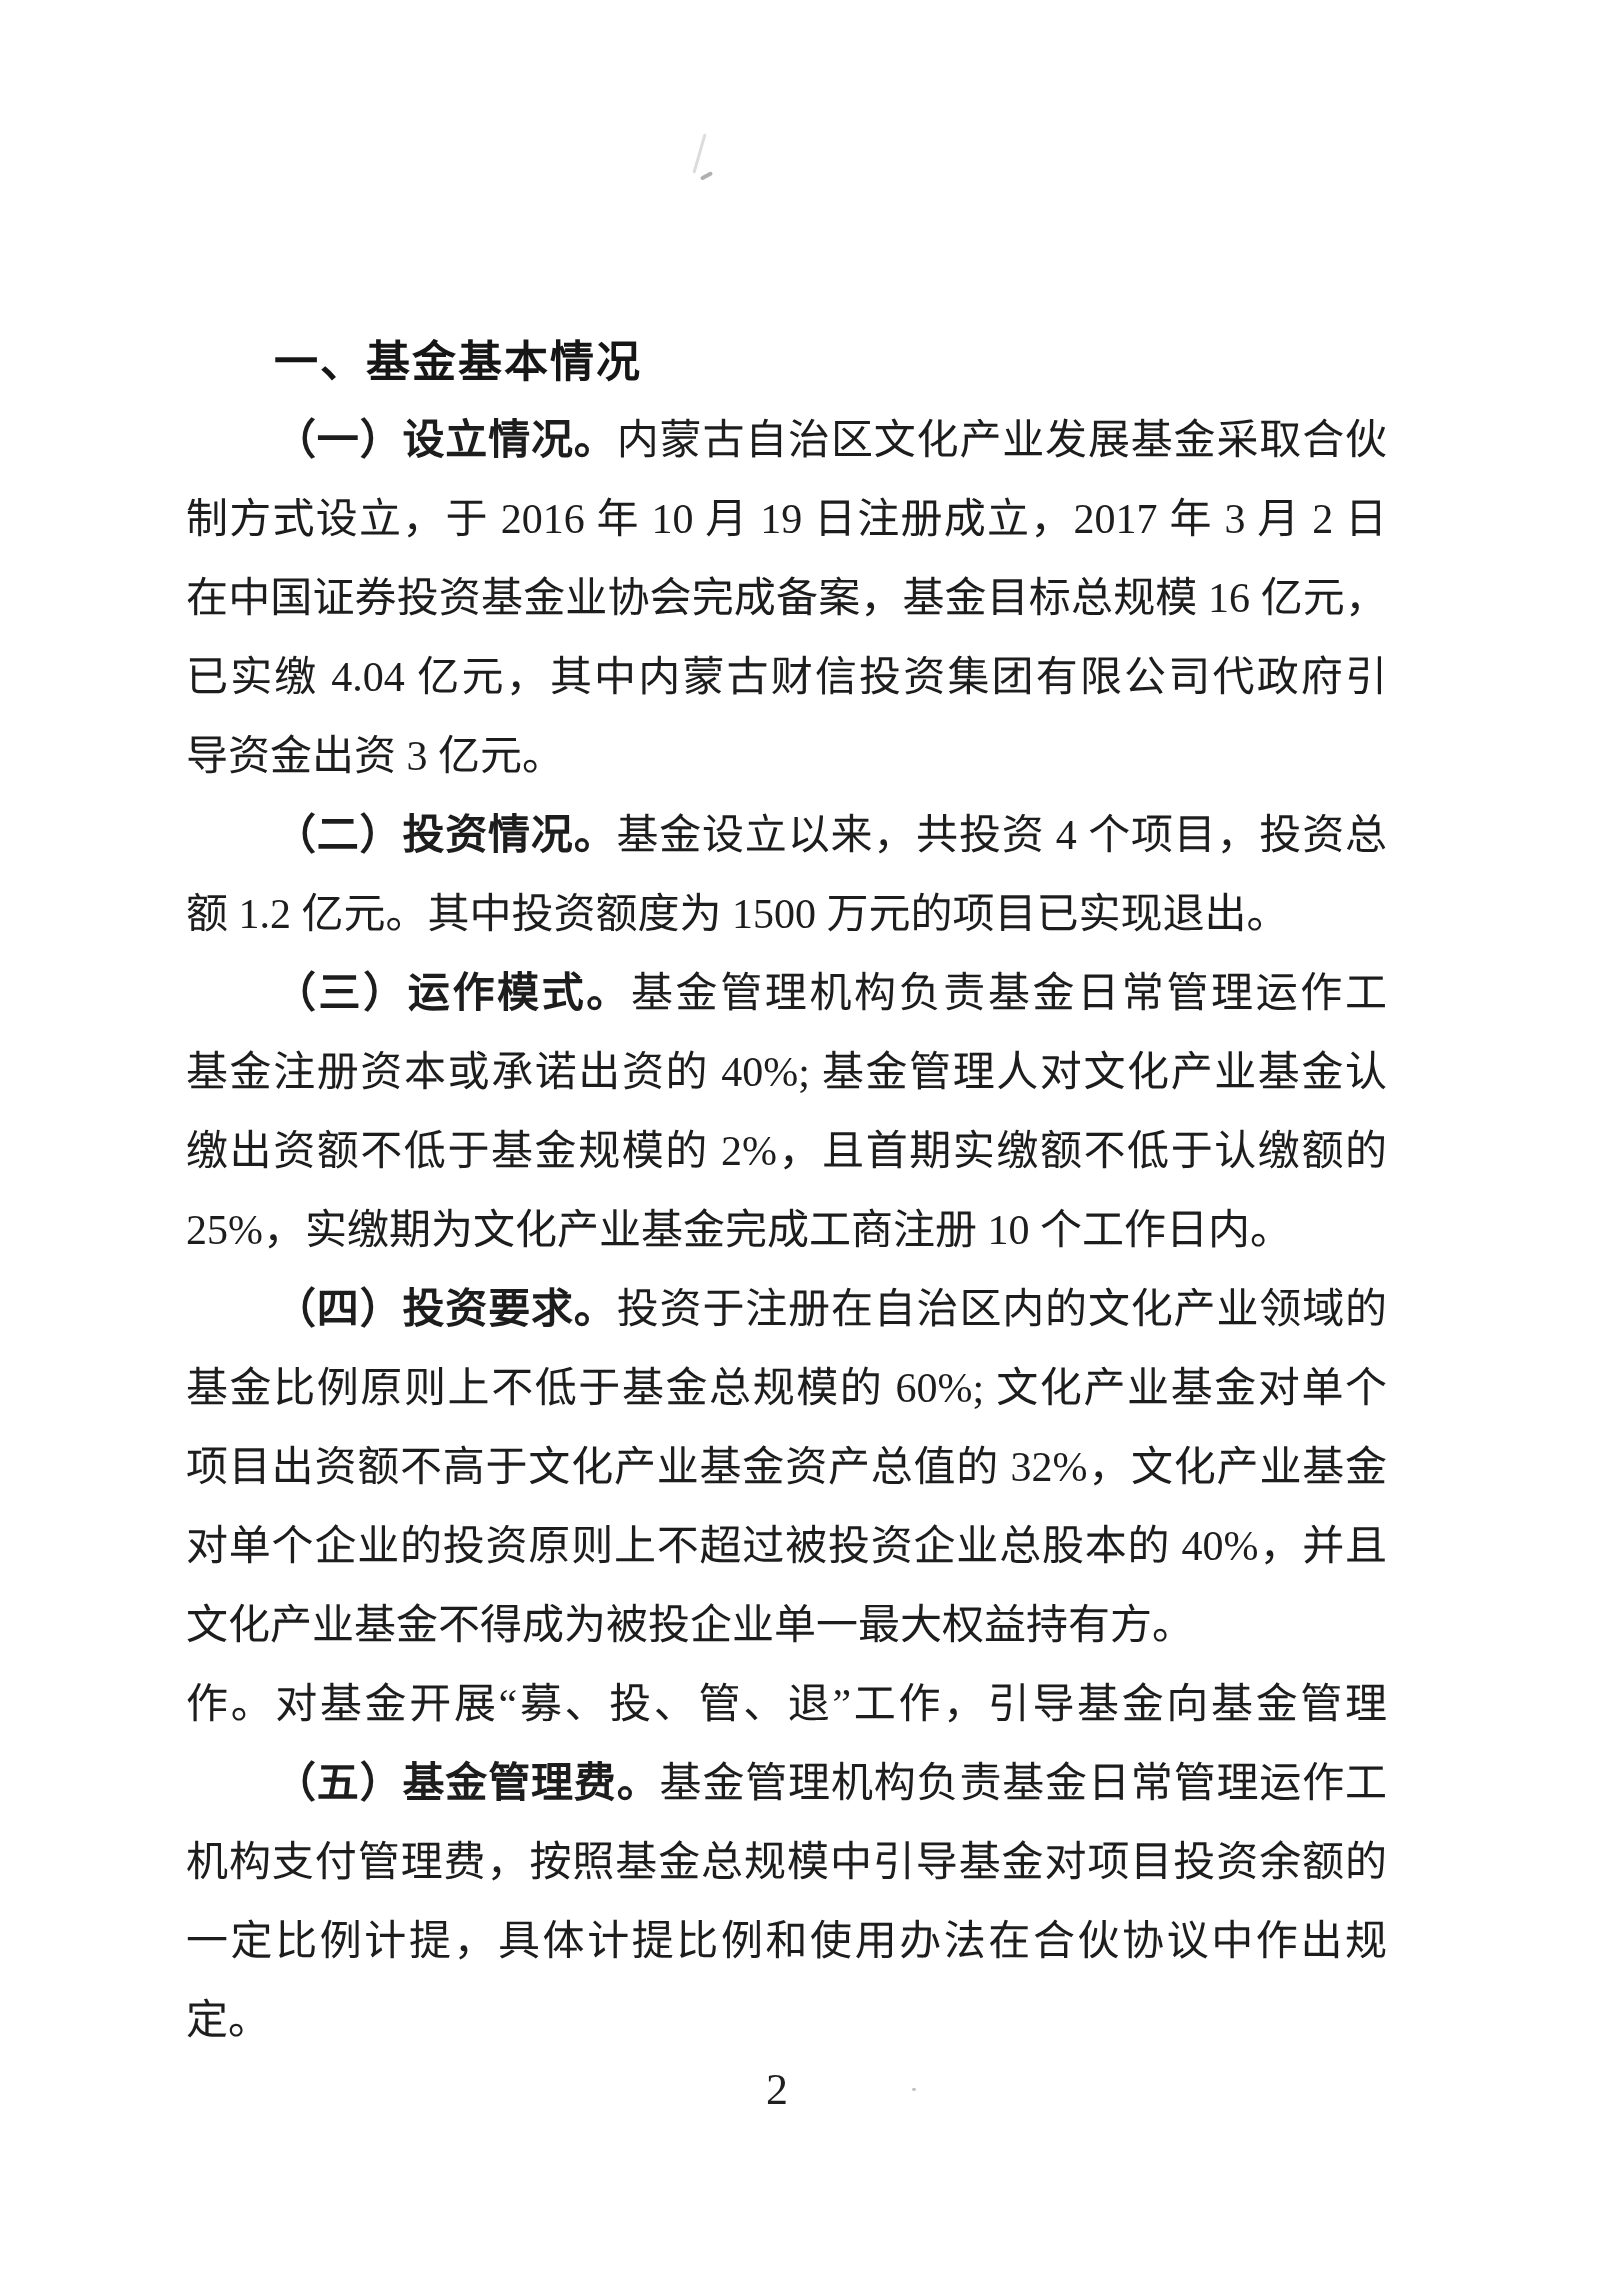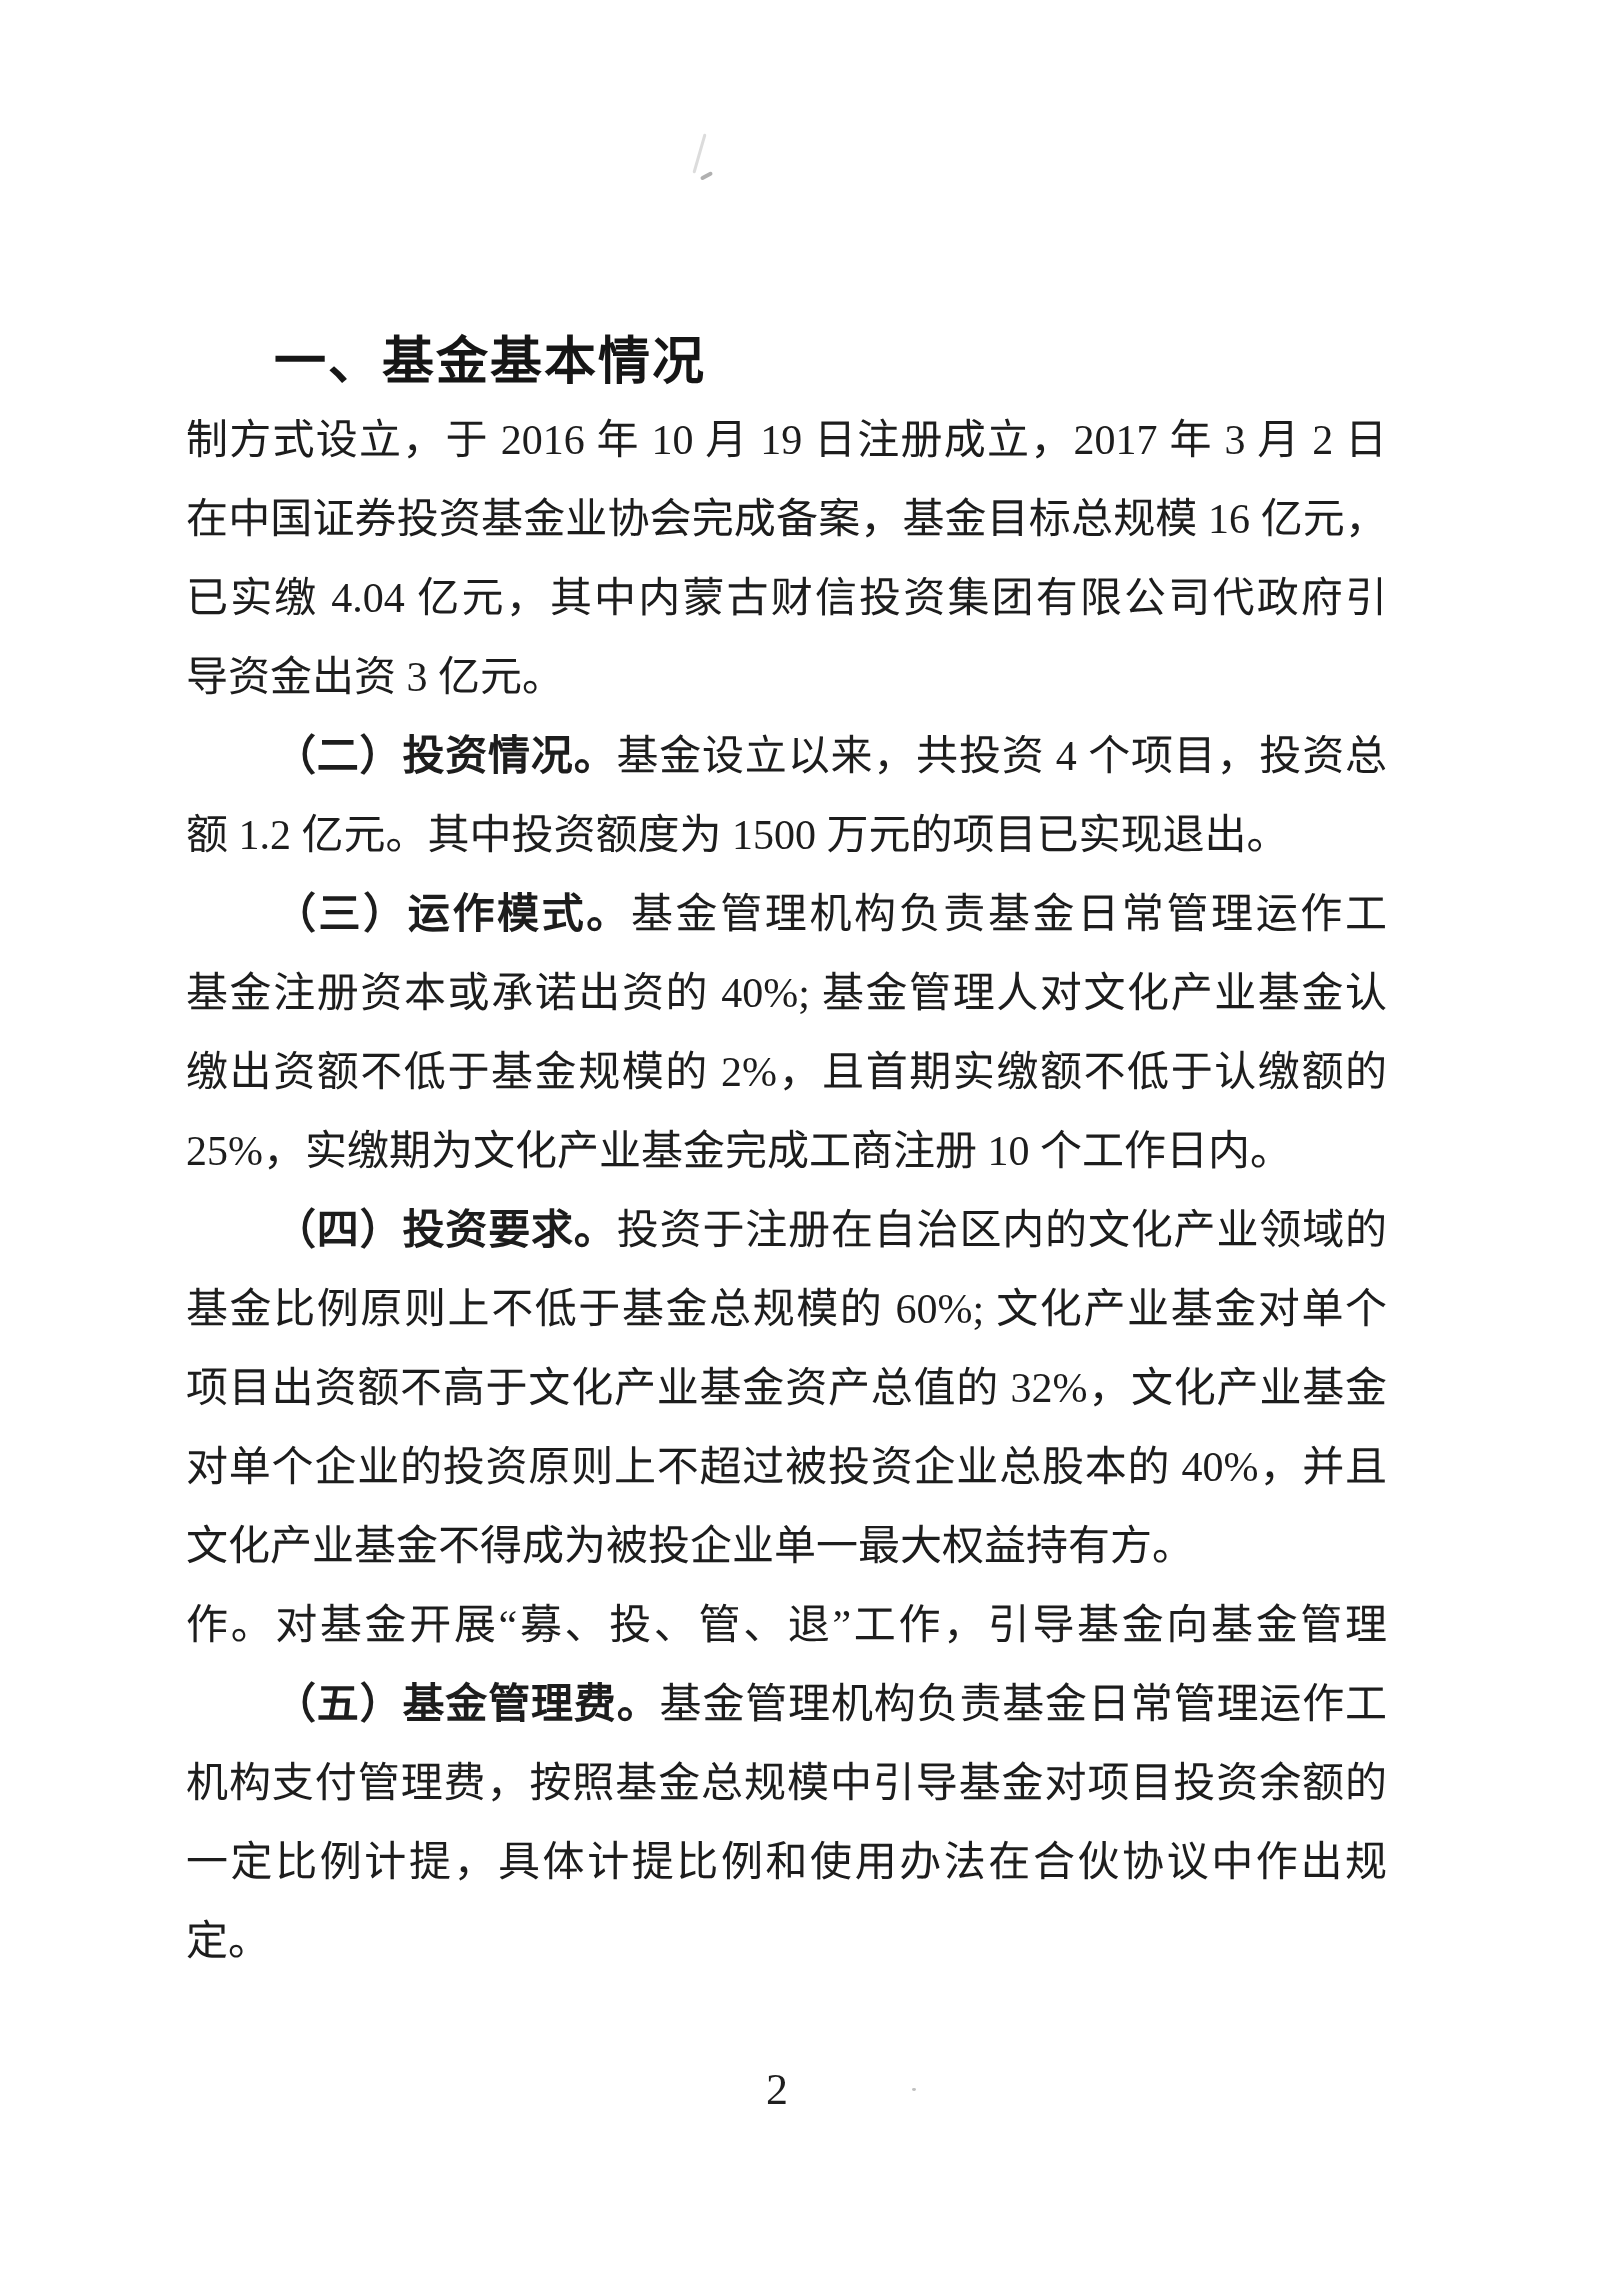--- a/index.html
+++ b/index.html
@@ -40,21 +40,21 @@
   }
   .line .b {
     font-weight: 700;
   }
   .line.heading {
     padding-left: 88px;
     text-align: left;
     text-align-last: left;
     font-family: "Liberation Sans", "DejaVu Sans", sans-serif;
     font-weight: 700;
-    font-size: 52px;
+    font-size: 44px;
     color: #161616;
     letter-spacing: 2px;
   }
   .page-number {
     position: absolute;
     left: 766px;
     top: 2064px;
     font-family: "Liberation Serif", "DejaVu Serif", serif;
     font-size: 44px;
     color: #1f1f1f;
@@ -98,20 +98,21 @@
 
 <div class="page">
 
   <div class="smudge-a"></div>
   <div class="smudge-b"></div>
 
   <div class="text-block">
 
     <div class="line heading">一、基金基本情况</div>
 
+    <div class="line first"><span class="b">（一）设立情况。</span><span>内蒙古自治区文化产业发展基金采取合伙</span></div>
     <div class="line">制方式设立，于 2016 年 10 月 19 日注册成立，2017 年 3 月 2 日</div>
     <div class="line">在中国证券投资基金业协会完成备案，基金目标总规模 16 亿元，</div>
     <div class="line">已实缴 4.04 亿元，其中内蒙古财信投资集团有限公司代政府引</div>
     <div class="line last">导资金出资 3 亿元。</div>
 
     <div class="line first"><span class="b">（二）投资情况。</span><span>基金设立以来，共投资 4 个项目，投资总</span></div>
     <div class="line last">额 1.2 亿元。其中投资额度为 1500 万元的项目已实现退出。</div>
 
     <div class="line first"><span class="b">（三）运作模式。</span><span>基金管理机构负责基金日常管理运作工</span></div>
     <div class="line">基金注册资本或承诺出资的 40%; 基金管理人对文化产业基金认</div>

